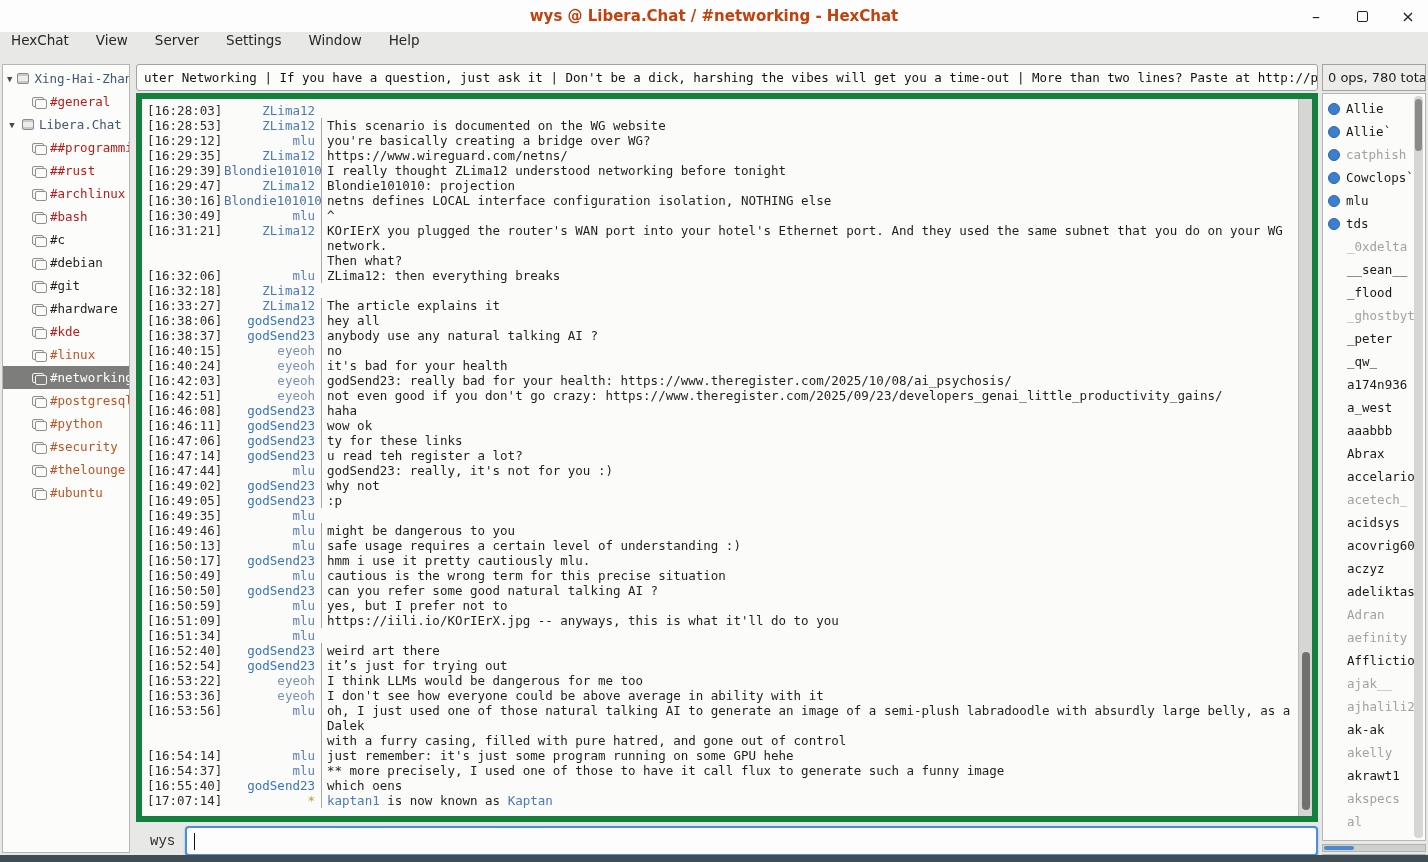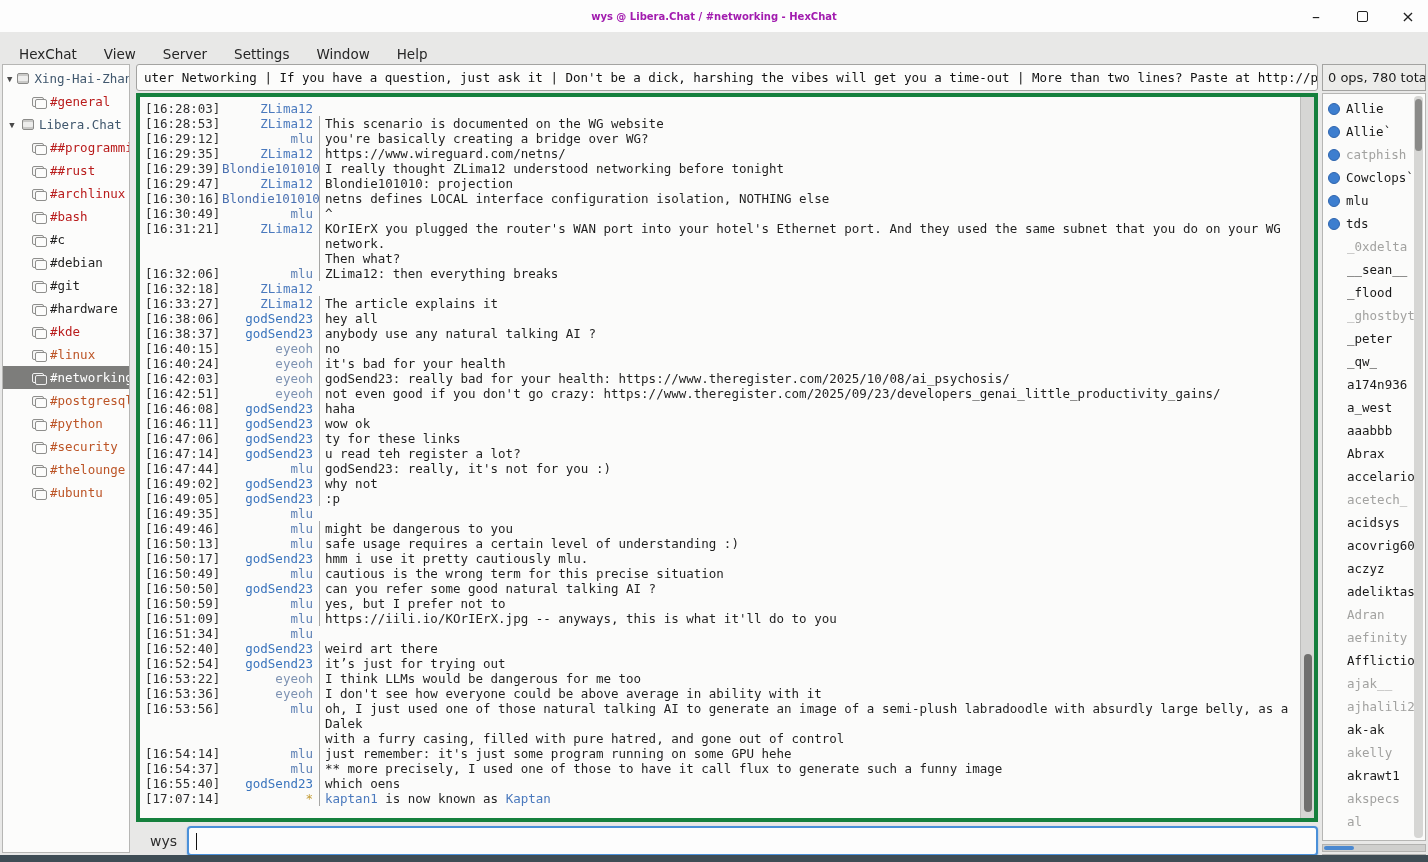--- a/index.html
+++ b/index.html
@@ -2,27 +2,27 @@
 <html><head>
 <meta charset="utf-8">
 <style>
   * { box-sizing: border-box; margin: 0; padding: 0; }
   html,body { width:1428px; height:862px; overflow:hidden; }
   body { background:#e8e8e7; font-family:"DejaVu Sans", sans-serif; position:relative; }
 
   
   .titlebar { position:absolute; top:0; left:0; right:0; height:32px; background:#fdfdfd; }
   .title { position:absolute; left:0; right:0; top:0; height:32px; display:flex; align-items:center; justify-content:center;
-           font-size:10px; font-weight:bold; color:#a21caf; }
+           font-size:15px; font-weight:bold; color:#c2410c; }
   .win-controls { position:absolute; right:12px; top:0; height:32px; display:flex; align-items:center; gap:30px; }
   .wc { width:16px; height:16px; display:flex; align-items:center; justify-content:center; color:#222; font-size:16px; cursor:default; }
   .wc-max-glyph { width:11px; height:11px; border:1.5px solid #222; border-radius:2px; }
 
   
-  .menubar { position:absolute; top:32px; left:8px; right:0; height:30px; background:#e8e8e7; display:flex; align-items:flex-end;
+  .menubar { position:absolute; top:32px; left:0; right:0; height:30px; background:#e8e8e7; display:flex; align-items:flex-start;
              padding-left:11px; gap:27px; font-size:13.5px; color:#262626; }
   .menu-item { cursor:default; }
 
   
   .content { position:absolute; top:62px; left:0; right:0; bottom:0; }
 
   .tree-pane { position:absolute; left:2px; top:2px; width:128px; bottom:9px; background:#fcfcfb;
                border:1px solid #b6b6b4; overflow:hidden; padding-top:2px; font-family:"DejaVu Sans Mono", monospace; font-size:12.5px; }
   .tree-row { height:23px; display:flex; align-items:center; white-space:nowrap; overflow:hidden; cursor:default; }
   .tree-row.network { padding-left:4px; color:#41586e; gap:5px; }
@@ -42,35 +42,35 @@
   
   .topicbar { position:absolute; left:136px; top:2px; right:110px; height:27px; background:#fcfcfb; border:1px solid #a3a3a1;
               border-radius:3px; display:flex; align-items:center; padding:0 7px; overflow:hidden; }
   .topic-text { font-family:"DejaVu Sans Mono", monospace; font-size:12.5px; color:#121212; white-space:nowrap; }
 
   
   .count-box { position:absolute; right:2px; top:2px; width:104px; height:27px; background:#ececea; border:1px solid #a3a3a1;
                display:flex; align-items:center; padding:0 5px; font-size:13px; color:#1c1c1c; white-space:nowrap; overflow:hidden; }
 
   
-  .chat { position:absolute; left:136px; top:31px; right:110px; bottom:40px; background:#fbfbfa; border:4px solid #15803d;
+  .chat { position:absolute; left:136px; top:31px; right:110px; bottom:40px; background:#fbfbfa; border:6px solid #15803d;
           overflow:hidden; padding-top:4px; font-family:"DejaVu Sans Mono", monospace; font-size:12.5px; line-height:15px; }
   .line { display:flex; align-items:stretch; }
   .cell-time { width:82px; padding-left:5px; color:#2e2e2e; flex:none; white-space:nowrap; }
   .cell-nick { width:97px; text-align:right; padding-right:6px; flex:none; white-space:nowrap; overflow:hidden; }
   .cell-msg { flex:1; border-left:1px solid #a6a6a4; padding-left:5px; padding-right:18px; color:#1f1f1f;
               white-space:pre-wrap; word-break:break-word; }
   .ev-star { color:#c39b33; }
   .ev-link { color:#4a79bd; }
 
   .chat-vscroll { position:absolute; top:0; bottom:0; right:0; width:14px; background:#d6d6d4; border-left:1px solid #bcbcba; }
   .chat-vscroll .thumb { position:absolute; left:3px; width:8px; border-radius:4px; background:#70706e; bottom:6px; height:158px; }
 
   
-  .inputrow { position:absolute; left:136px; right:110px; bottom:4px; height:34px; display:flex; align-items:center; }
+  .inputrow { position:absolute; left:136px; right:110px; bottom:4px; height:34px; display:flex; align-items:center;font-family:Liberation Mono, monospace; }
   .input-nick { padding:0 10px 0 14px; font-size:14px; color:#2d2d2d; }
   .msg-input { flex:1; height:30px; background:#fdfdfd; border:2px solid #4a90d9; border-radius:4px;
                box-shadow:0 1px 2px rgba(74,144,217,0.6); display:flex; align-items:center; padding-left:7px; }
   .caret { width:1px; height:17px; background:#111; }
 
   
   .userlist { position:absolute; right:2px; top:31px; width:104px; bottom:21px; background:#fbfbfa; border:1px solid #b6b6b4;
               overflow:hidden; padding-top:3px; font-family:"DejaVu Sans Mono", monospace; font-size:12.5px; }
   .user-row { height:23px; display:flex; align-items:center; gap:6px; padding-left:5px; color:#1a1a1a; white-space:nowrap; overflow:hidden; }
   .user-row.away { color:#a2a2a0; }

